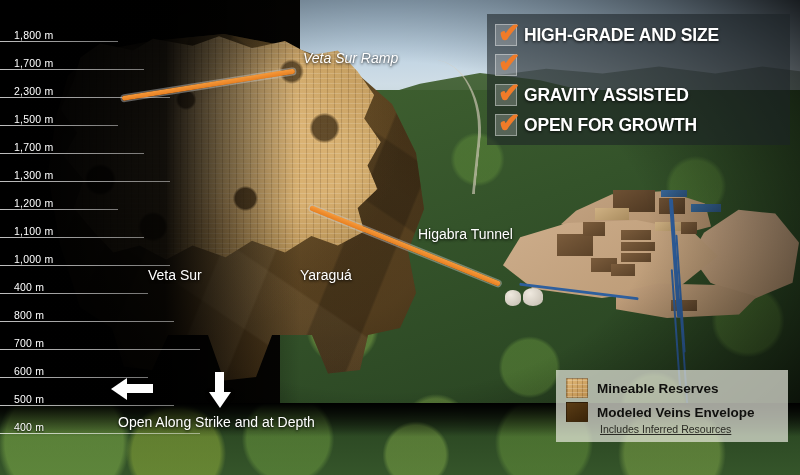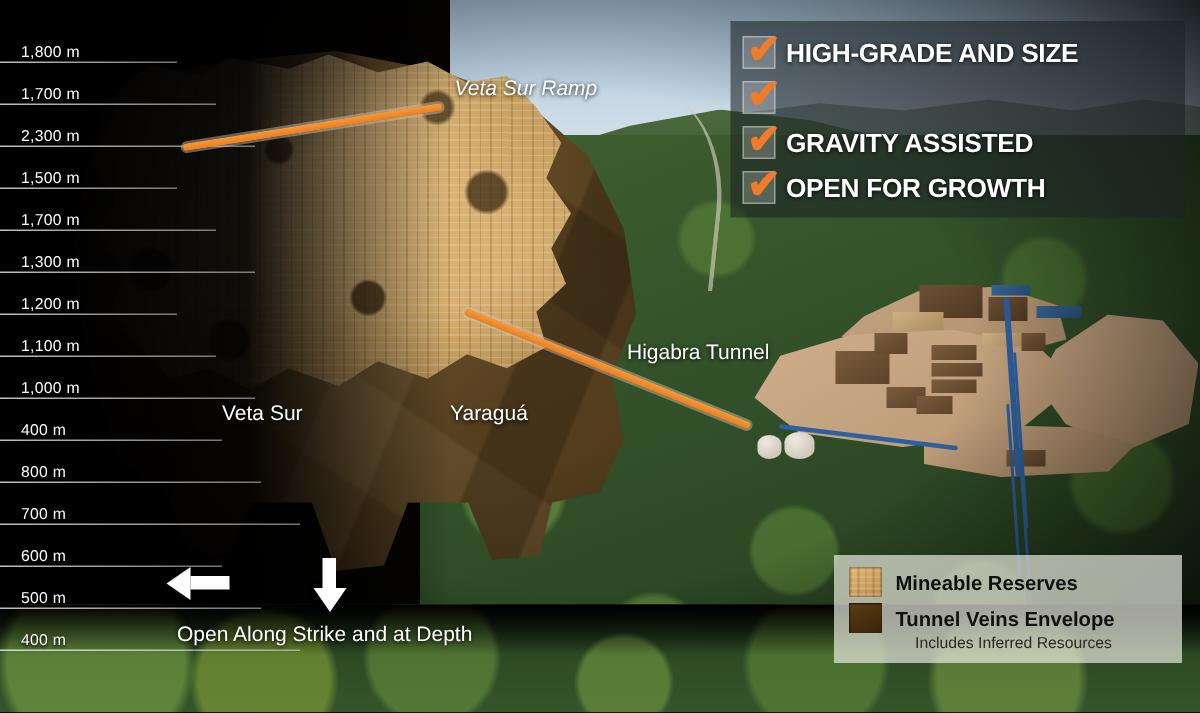--- a/index.html
+++ b/index.html
@@ -216,21 +216,21 @@
   .leg-row { display:flex; align-items:center; margin-bottom:4px; }
   .leg-sw { width:22px; height:20px; margin-right:9px; flex:none; border:1px solid rgba(0,0,0,.25); }
   .leg-sw.res {
     background:
       repeating-linear-gradient(0deg, rgba(255,255,255,.2) 0 1px, transparent 1px 4px),
       repeating-linear-gradient(90deg, rgba(110,70,25,.3) 0 1px, transparent 1px 5px),
       linear-gradient(150deg,#e0b878,#bd8f4f);
   }
   .leg-sw.env { background:linear-gradient(150deg,#5a3c15,#3a2409); }
   .leg-text { color:#10100e; font-weight:700; font-size:13.5px; }
-  .leg-sub { color:#2a2a24; font-size:10.5px; margin-left:44px; margin-top:-3px; }
+  .leg-sub { color:#2a2a24; font-size:10.5px; margin-left:34px; margin-top:-3px;text-decoration:underline; }
 </style>
 </head>
 <body>
 
 <div id="stage">
 
   <div class="sky"></div>
   <div class="ridge-far"></div>
   <div class="ridge-mid"></div>
   <div class="jungle-main"></div>
@@ -375,18 +375,18 @@
       </div>
     </div>
 
   <div class="legend">
     <div class="leg-row">
       <span class="leg-sw res"></span>
       <span class="leg-text">Mineable Reserves</span>
     </div>
     <div class="leg-row">
       <span class="leg-sw env"></span>
-      <span class="leg-text">Tunnel Veins Envelope</span>
+      <span class="leg-text">Modeled Veins Envelope</span>
     </div>
     <div class="leg-sub">Includes Inferred Resources</div>
   </div>
 
 </div>
 
 </body></html>

